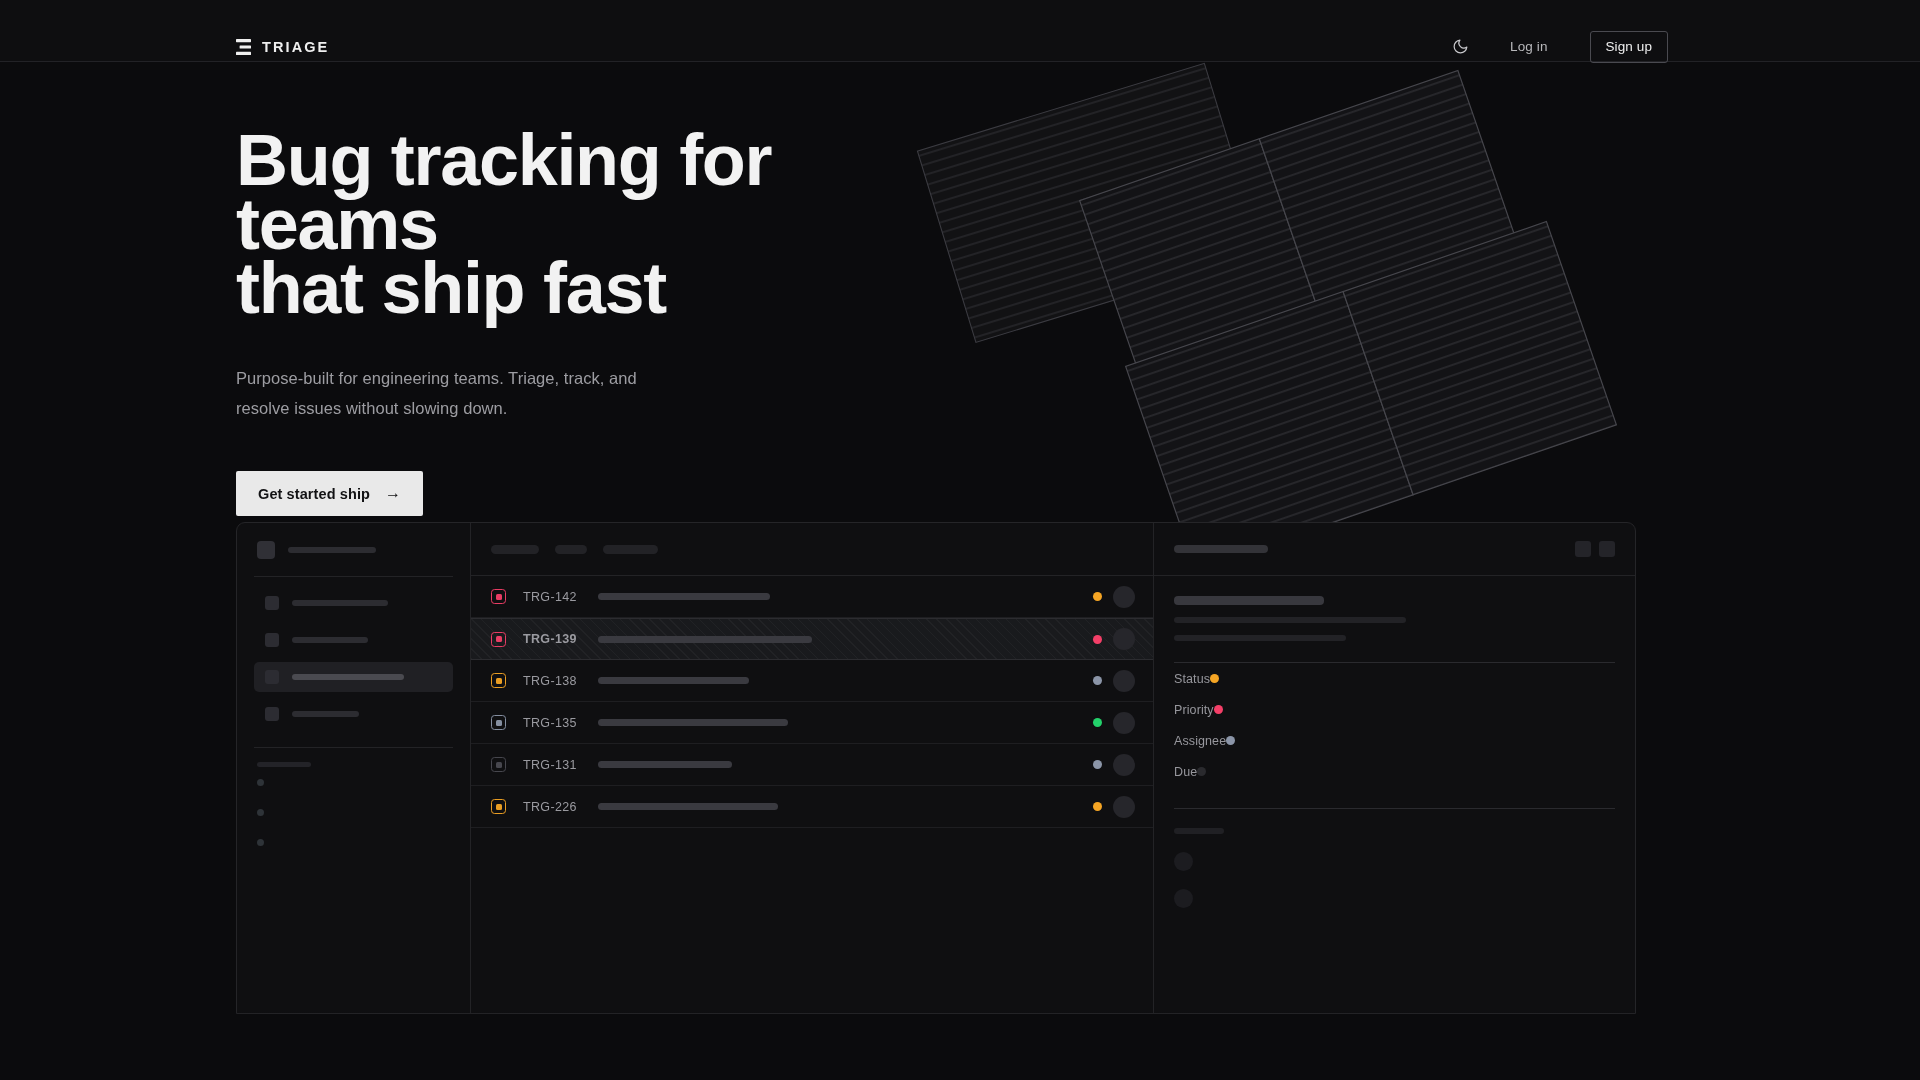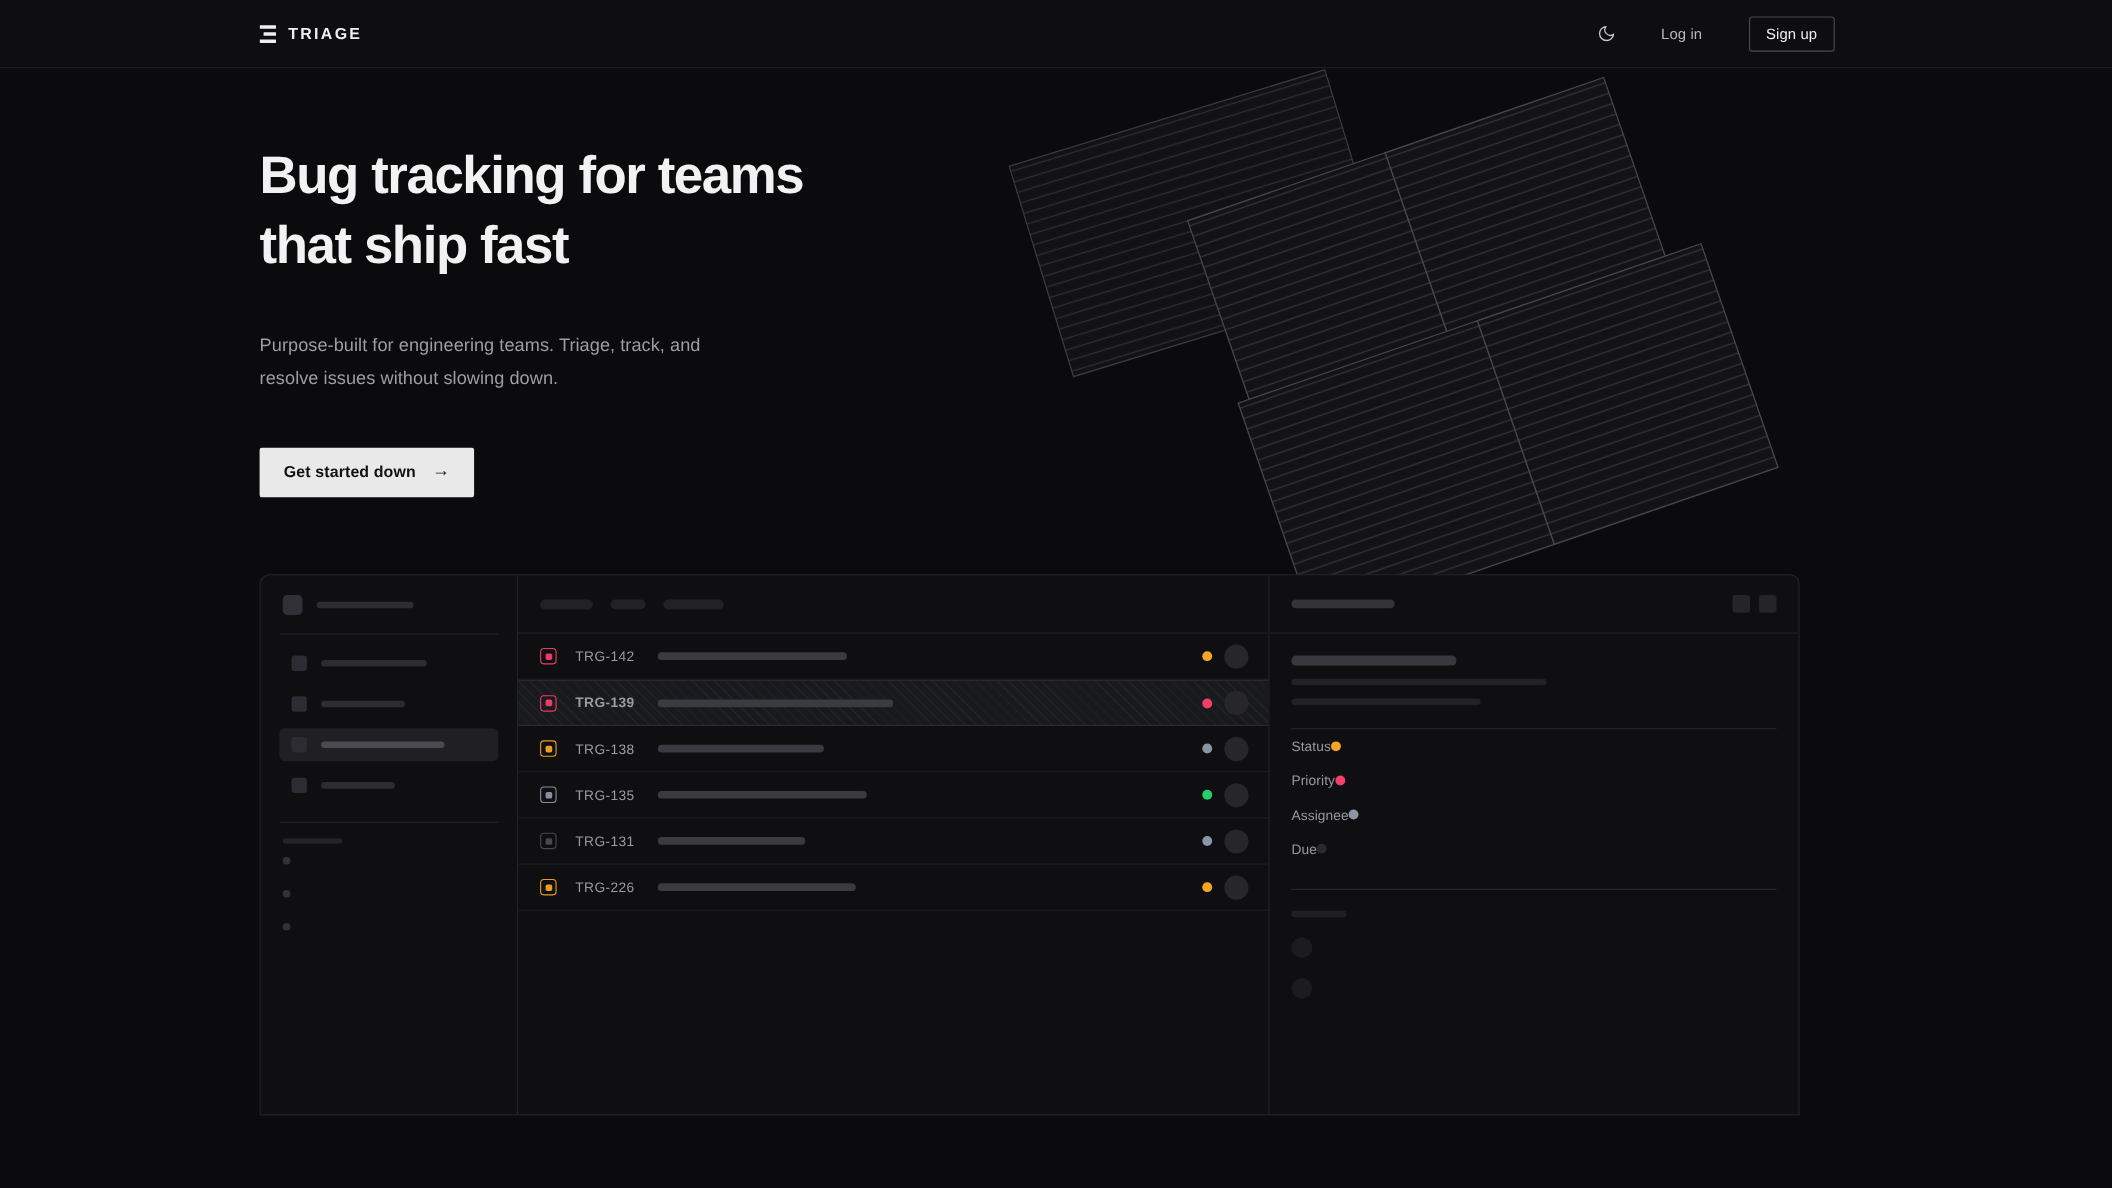--- a/index.html
+++ b/index.html
@@ -35,20 +35,21 @@
     border-bottom: 1px solid #222226;
     background: #0e0e10;
     z-index: 50;
   }
   .header-inner {
     position: relative;
     width: 1896px;
     height: 61px;
     display: flex;
     align-items: center;
+    margin-top: 16px;
   }
   .brand {
     position: absolute;
     left: 236px;
     top: 50%;
     transform: translateY(-50%);
     display: flex;
     align-items: center;
     gap: 11px;
     cursor: pointer;
@@ -112,21 +113,21 @@
 
   
   .hero {
     position: absolute;
     left: 236px;
     top: 128px;
     z-index: 10;
     width: 720px;
   }
   .hero h1 {
-    font-size: 48px;
+    font-size: 72px;
     line-height: 64px;
     font-weight: bold;
     letter-spacing: -1.3px;
     color: #f2f2f2;
     white-space: pre-line;
   }
   .hero-sub {
     margin-top: 43px;
     font-size: 16.5px;
     line-height: 30px;
@@ -365,21 +366,21 @@
       </g>
     </svg>
   </div>
 
   <section class="hero">
     <h1>Bug tracking for teams
 that ship fast</h1>
     <p class="hero-sub">Purpose-built for engineering teams. Triage, track, and
 resolve issues without slowing down.</p>
     <button class="cta">
-      <span>Get started down</span>
+      <span>Get started ship</span>
       <span class="cta-arrow">→</span>
     </button>
   </section>
 
   <section class="app">
 
     <aside class="app-sidebar">
       <div class="sb-top">
         <span class="sb-logo"></span>
         <span class="sb-bar" style="width:88px"></span>

